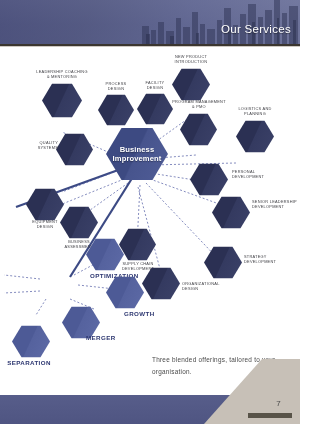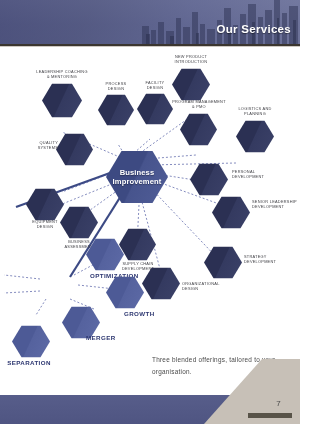--- a/index.html
+++ b/index.html
@@ -19,21 +19,21 @@
     overflow:hidden;
   }
   #header .sky{
     position:absolute;left:0;top:0;width:300px;height:44px;
     background:linear-gradient(120deg,#4e5380 0%,#5d638c 30%,#737aa6 60%,#8d93b8 100%);
     opacity:.55;
   }
   #header .skyline{position:absolute;right:0;top:0;width:160px;height:44px;opacity:.92;}
   #header .headline{
     position:absolute;right:9px;top:24px;
-    color:#ffffff;font-size:11.5px;font-weight:bold;letter-spacing:.3px;
+    color:#ffffff;font-size:11.5px;font-weight:normal;letter-spacing:.3px;
     text-shadow:0 1px 1px rgba(0,0,0,.45);
     line-height:1;
   }
   #headrule{position:absolute;left:0;top:44px;width:300px;height:2px;background:#3b3630;}
   #headrule2{position:absolute;left:0;top:46px;width:300px;height:1px;background:#cfc9c2;}
 
   
   #diagram{position:absolute;left:0;top:47px;width:300px;height:348px;}
   #links{position:absolute;left:0;top:0;width:300px;height:348px;}
 
@@ -176,21 +176,21 @@
 
         <path d="M74 228 L104 212"></path>
         <path d="M78 238 L124 243"></path>
         <path d="M70 252 L94 262"></path>
         <path d="M46 252 L36 268"></path>
         <path d="M40 232 L4 228"></path>
         <path d="M40 244 L4 246"></path>
       </g>
     </svg>
 
-    <div class="hex hub" style="left:106px;top:103px;width:62px;height:54px;">
+    <div class="hex hub" style="left:106px;top:80px;width:62px;height:54px;">
       <div class="outline"></div>
       <div class="shape"></div>
       <div class="hub-label">Business
 Improvement</div>
     </div>
 
 
     <div class="hex dark" style="left:42px;top:36px;width:40px;height:35px;">
       <div class="outline"></div>
         <div class="shape"></div>

